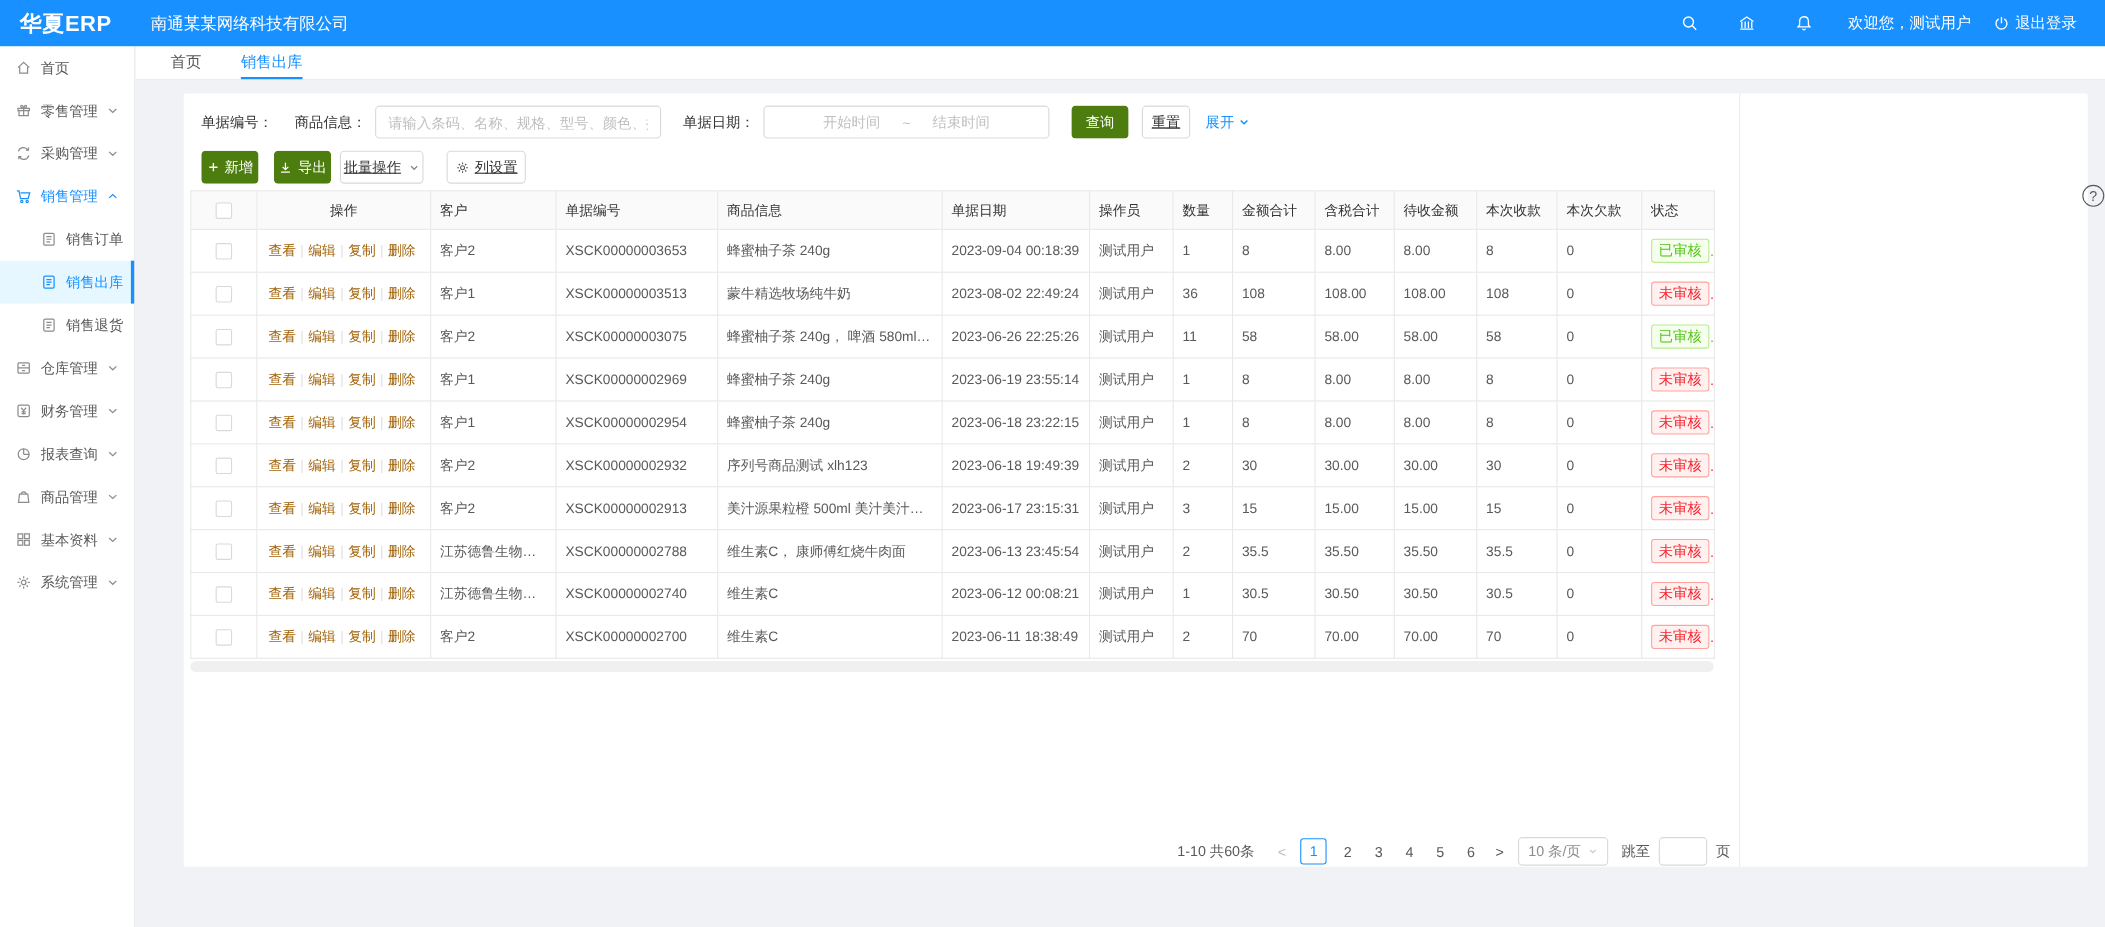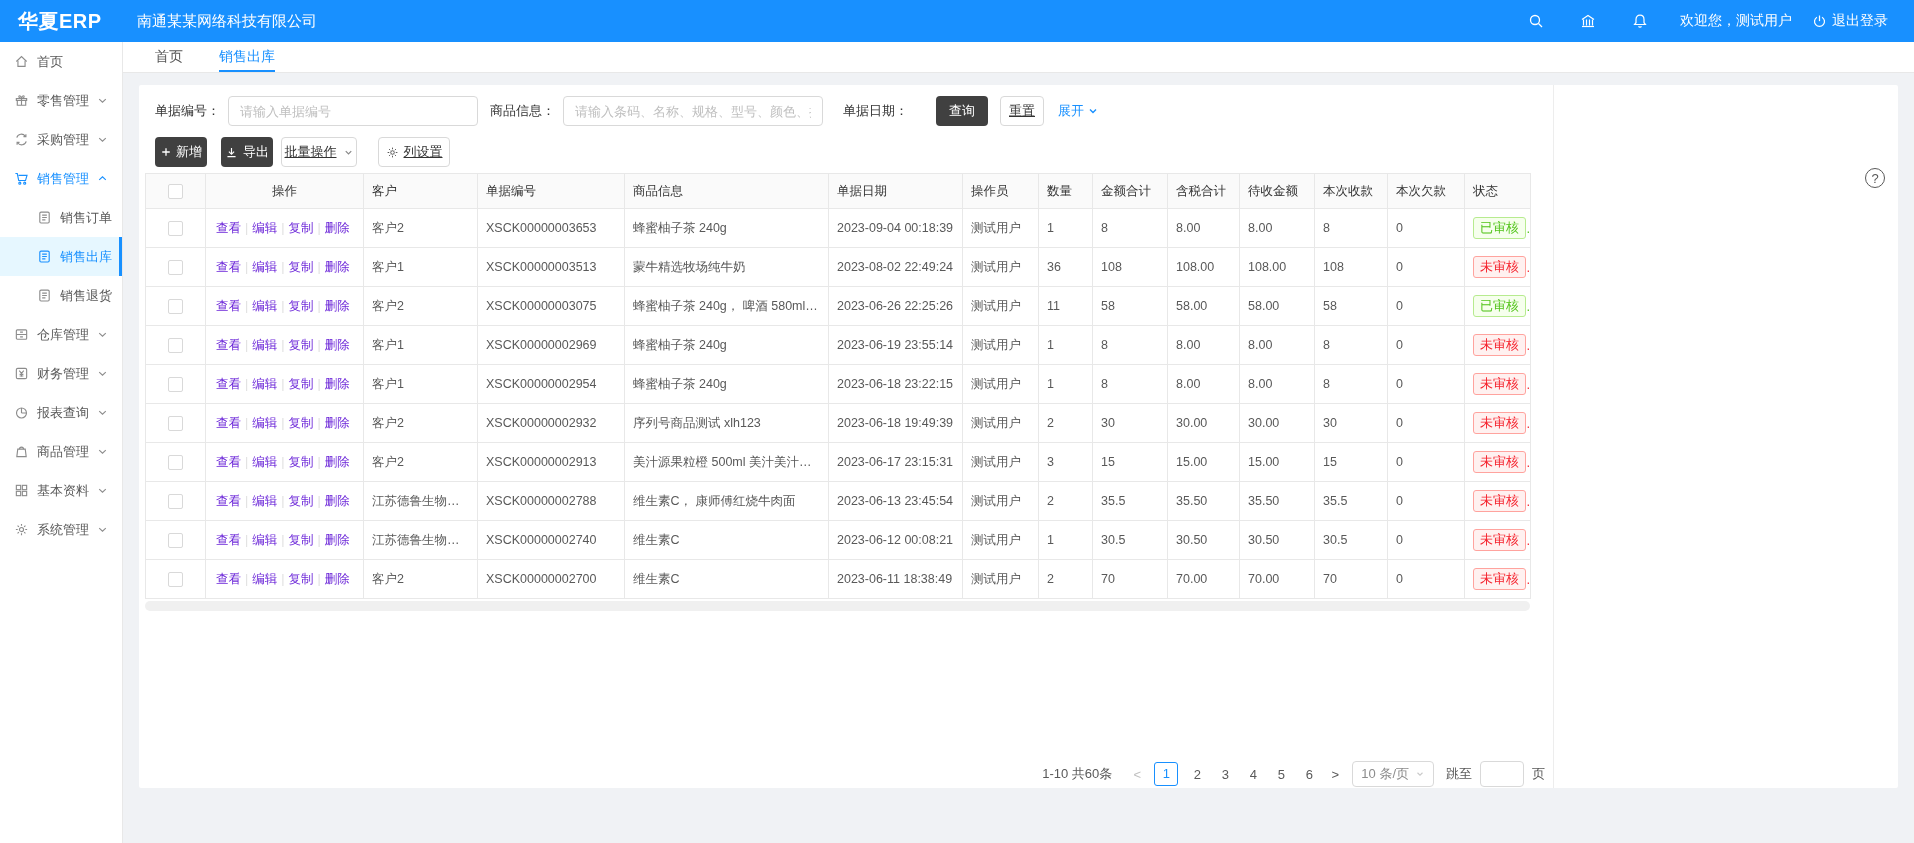--- a/index.html
+++ b/index.html
@@ -31,36 +31,36 @@
   .sb-item.selected{background:#e6f7ff;color:#1890ff;border-right:3px solid #1890ff;}
   .sb-item.selected .icon{color:#1890ff;}
 
   
   .main{position:absolute;top:42px;left:123px;right:0;bottom:0;background:#f0f2f5;}
   .tabbar{height:31px;background:#fff;border-bottom:1px solid #e8e8e8;display:flex;
     padding-left:32px;font-size:14px;}
   .tab{line-height:29px;margin-right:36px;color:#555;cursor:pointer;}
   .tab.active{color:#1890ff;border-bottom:2px solid #1890ff;}
 
-  .content{padding:12px 16px 0 16px;}
+  .content{padding:12px 16px 0 16px;margin-left:28px;}
   .card{background:#fff;height:703px;position:relative;padding:10px 24px 0 16px;border-radius:2px;}
   .card-divider{position:absolute;left:1414px;top:0;bottom:0;width:1px;background:#ededed;}
 
   
   .filter-row{display:flex;align-items:center;height:32px;font-size:13px;}
   .f-label{color:#333;margin-right:8px;white-space:nowrap;}
   .f-input{height:30px;border:1px solid #d9d9d9;border-radius:4px;padding:0 11px;font-size:13px;
     color:#333;outline:none;font-family:inherit;}
   .f-input::placeholder{color:#bfbfbf;}
   .w250{width:250px;} .w260{width:260px;margin-right:12px;}
   .date-range{width:260px;height:30px;border:1px solid #d9d9d9;border-radius:4px;display:flex;
     align-items:center;justify-content:center;gap:20px;color:#bfbfbf;font-size:13px;cursor:text;}
   .btn{height:30px;border-radius:4px;font-size:13px;display:inline-flex;align-items:center;
     justify-content:center;cursor:pointer;border:1px solid transparent;white-space:nowrap;}
-  .btn-primary{background:#404040;color:#fff;}
+  .btn-primary{background:#4d7c0f;color:#fff;}
   .btn-default{background:#fff;border-color:#d9d9d9;color:#333;text-decoration:underline;}
   .btn-search{width:52px;margin-left:20px;}
   .btn-reset{width:44px;margin-left:12px;}
   .expand-link{margin-left:14px;color:#1890ff;display:inline-flex;align-items:center;gap:3px;cursor:pointer;}
 
   
   .toolbar-row{display:flex;align-items:center;margin-top:10px;height:30px;}
   .btn-add{width:52px;gap:4px;}
   .btn-export{width:52px;margin-left:14px;gap:5px;}
   .btn-batch{width:76px;margin-left:8px;gap:6px;color:#333;}
@@ -72,21 +72,21 @@
   
   .table-zone{margin-left:-10px;width:1400px;margin-top:6px;}
   table.grid{border-collapse:collapse;table-layout:fixed;width:1385px;font-size:12.5px;}
   .grid th,.grid td{border:1px solid #e8e8e8;padding:0 8px;overflow:hidden;white-space:nowrap;
     text-overflow:ellipsis;}
   .grid th{height:35px;background:#fafafa;font-weight:500;color:#333;text-align:left;}
   .grid td{height:39px;color:#595959;}
   .grid th.c,.grid td.c{text-align:center;padding:0 4px;}
   .checkbox{display:inline-block;width:15px;height:15px;border:1px solid #d9d9d9;border-radius:2px;
     background:#fff;vertical-align:middle;cursor:pointer;}
-  .a-link{color:#6d28d9;cursor:pointer;}
+  .a-link{color:#a16207;cursor:pointer;}
   .sep{color:#e0e0e0;margin:0 4px;}
   .badge{display:inline-block;padding:2px 6px;border-radius:3px;font-size:13px;line-height:16px;}
   .badge.approved{color:#52c41a;background:#f6ffed;border:1px solid #b7eb8f;}
   .badge.pending{color:#f5222d;background:#fff1f0;border:1px solid #ffa39e;font-family:Liberation Serif, serif;}
   .hscroll{width:1385px;height:10px;background:#f0f0f0;border-radius:5px;margin-top:2px;}
 
   
   .pagination{margin-top:150px;display:flex;align-items:center;justify-content:flex-end;
     gap:8px;font-size:13px;color:#595959;width:1400px;}
   .pg-total{margin-right:8px;color:#595959;}
@@ -314,24 +314,28 @@
     <div class="tab">首页</div>
     <div class="tab active">销售出库</div>
   </div>
 
   <div class="content">
     <div class="card">
       <div class="card-divider"></div>
 
       <div class="filter-row">
         <span class="f-label">单据编号：</span>
-        <input class="f-input w250" placeholder="请输入单据编号" style="">
         <span class="f-label" style="margin-left:12px">商品信息：</span>
         <input class="f-input w260" placeholder="请输入条码、名称、规格、型号、颜色、扩展..." style="">
         <span class="f-label" style="margin-left:8px">单据日期：</span>
+        <div class="date-range">
+          <span>开始时间</span>
+          <span>~</span>
+          <span>结束时间</span>
+        </div>
         <div class="btn btn-primary btn-search">查询</div>
         <div class="btn btn-default btn-reset">重置</div>
         <div class="expand-link">
           <span>展开</span>
           <span class="icon">
             <svg width="12" height="12" viewBox="0 0 12 12" fill="none" stroke="#1890ff" stroke-width="1.4">
                 <path d="M3 4.5L6 7.5L9 4.5"></path>
               </svg>
           </span>
         </div>

